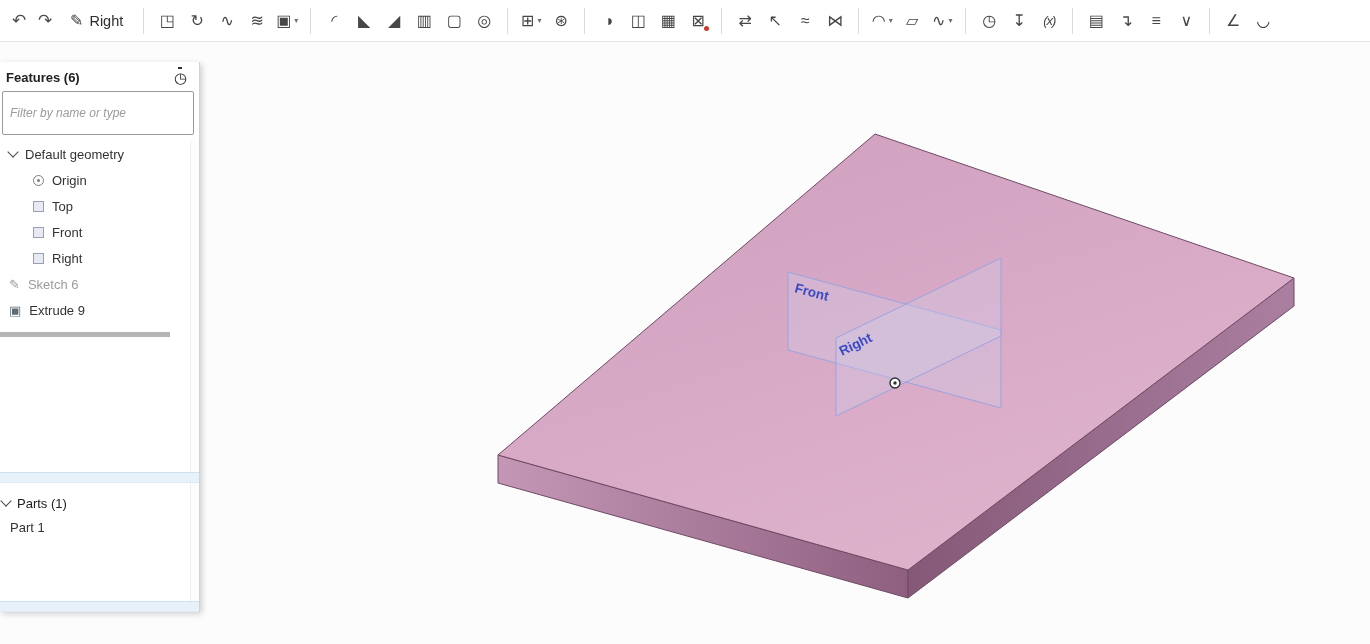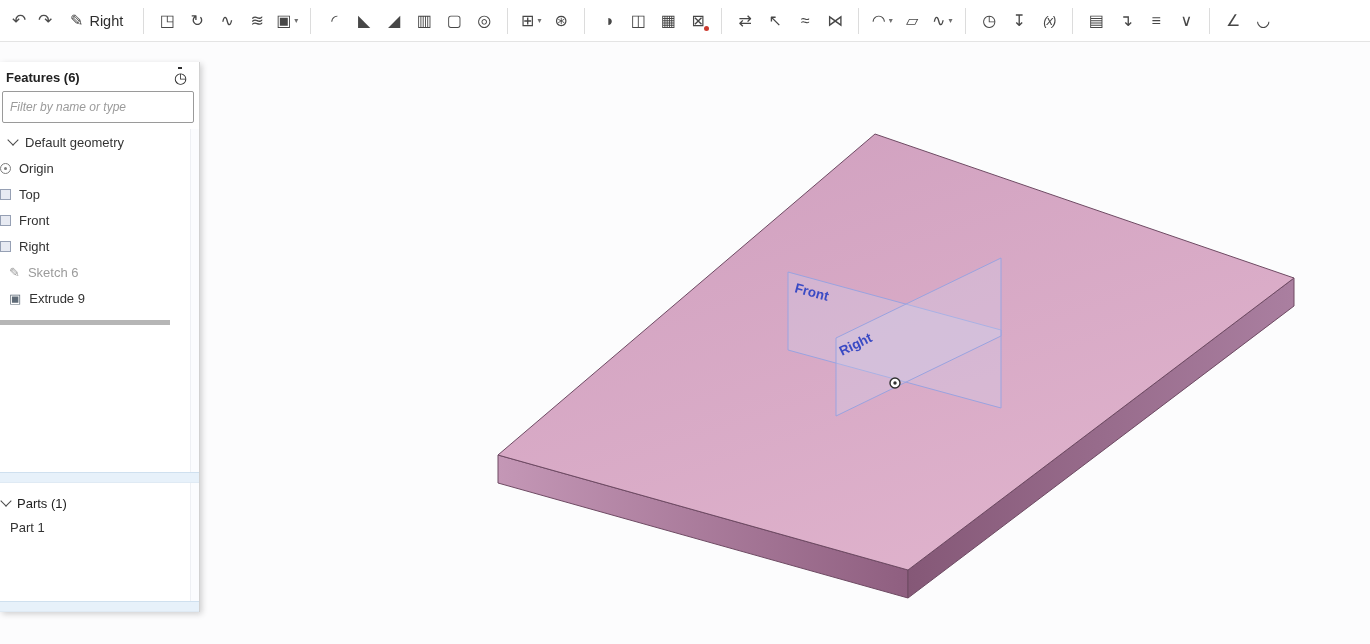--- a/index.html
+++ b/index.html
@@ -36,29 +36,29 @@
     border-right:1px solid #d2d2d2;z-index:20;display:flex;flex-direction:column;
     box-shadow:2px 2px 6px rgba(0,0,0,.18);
     margin-top:20px;
   }
   .panel-header{display:flex;align-items:center;justify-content:space-between;
     padding:8px 12px 6px 6px;}
   .panel-title{font-size:13px;color:#212121;font-weight:600;}
   .stopwatch{font-size:15px;color:#2e2e2e;cursor:pointer;position:relative;line-height:1;}
   .stopwatch::after{content:"";position:absolute;top:-3px;left:50%;margin-left:-2px;width:4px;height:2px;background:#2e2e2e;}
   .filter-input{margin:0 5px 6px 2px;height:22px;border:1px solid #9a9a9a;border-radius:2px;
-    padding:4px 7px;font-size:12px;color:#333;font-family:"Liberation Sans",sans-serif;outline:none;}
+    padding:10px 7px;font-size:12px;color:#333;font-family:"Liberation Sans",sans-serif;outline:none;}
   .filter-input::placeholder{font-style:italic;color:#9b9b9b;}
   .features-area{flex:1;position:relative;overflow:hidden;}
   .tree-row{display:flex;align-items:center;height:26px;font-size:13px;color:#333;
     cursor:pointer;gap:8px;}
   .chev{width:7px;height:7px;border-right:1.6px solid #4a4a4a;border-bottom:1.6px solid #4a4a4a;
     transform:rotate(45deg);margin-top:-4px;flex:0 0 auto;}
   .lv0{padding-left:9px;}
-  .lv1{}
+  .lv1{padding-left:33px;}
   .origin-ico{width:9px;height:9px;border:1.5px solid #7d7d7d;border-radius:50%;position:relative;flex:0 0 auto;}
   .origin-ico::before{content:"";position:absolute;left:50%;top:50%;width:3px;height:3px;margin:-1.5px 0 0 -1.5px;
     border-radius:50%;background:#7d7d7d;}
   .plane-ico{width:11px;height:11px;background:#e7eaf2;border:1px solid #96a0b4;flex:0 0 auto;box-sizing:border-box;}
   .feat-ico{font-size:13px;color:#9a9a9a;line-height:1;flex:0 0 auto;}
   .feat-ico.dark{color:#5f6b77;}
   .muted{color:#9b9b9b;}
   .rollback-bar{width:170px;height:5px;background:#b6b6b6;margin-top:9px;cursor:row-resize;}
   .v-track{position:absolute;top:0;right:0;bottom:0;width:8px;background:#fbfcfe;border-left:1px solid #eef0f4;}
   .h-strip{height:9px;background:#e7f1fa;border-top:1px solid #cfe0ef;border-bottom:1px solid #dfeaf4;flex:0 0 auto;cursor:pointer;}

